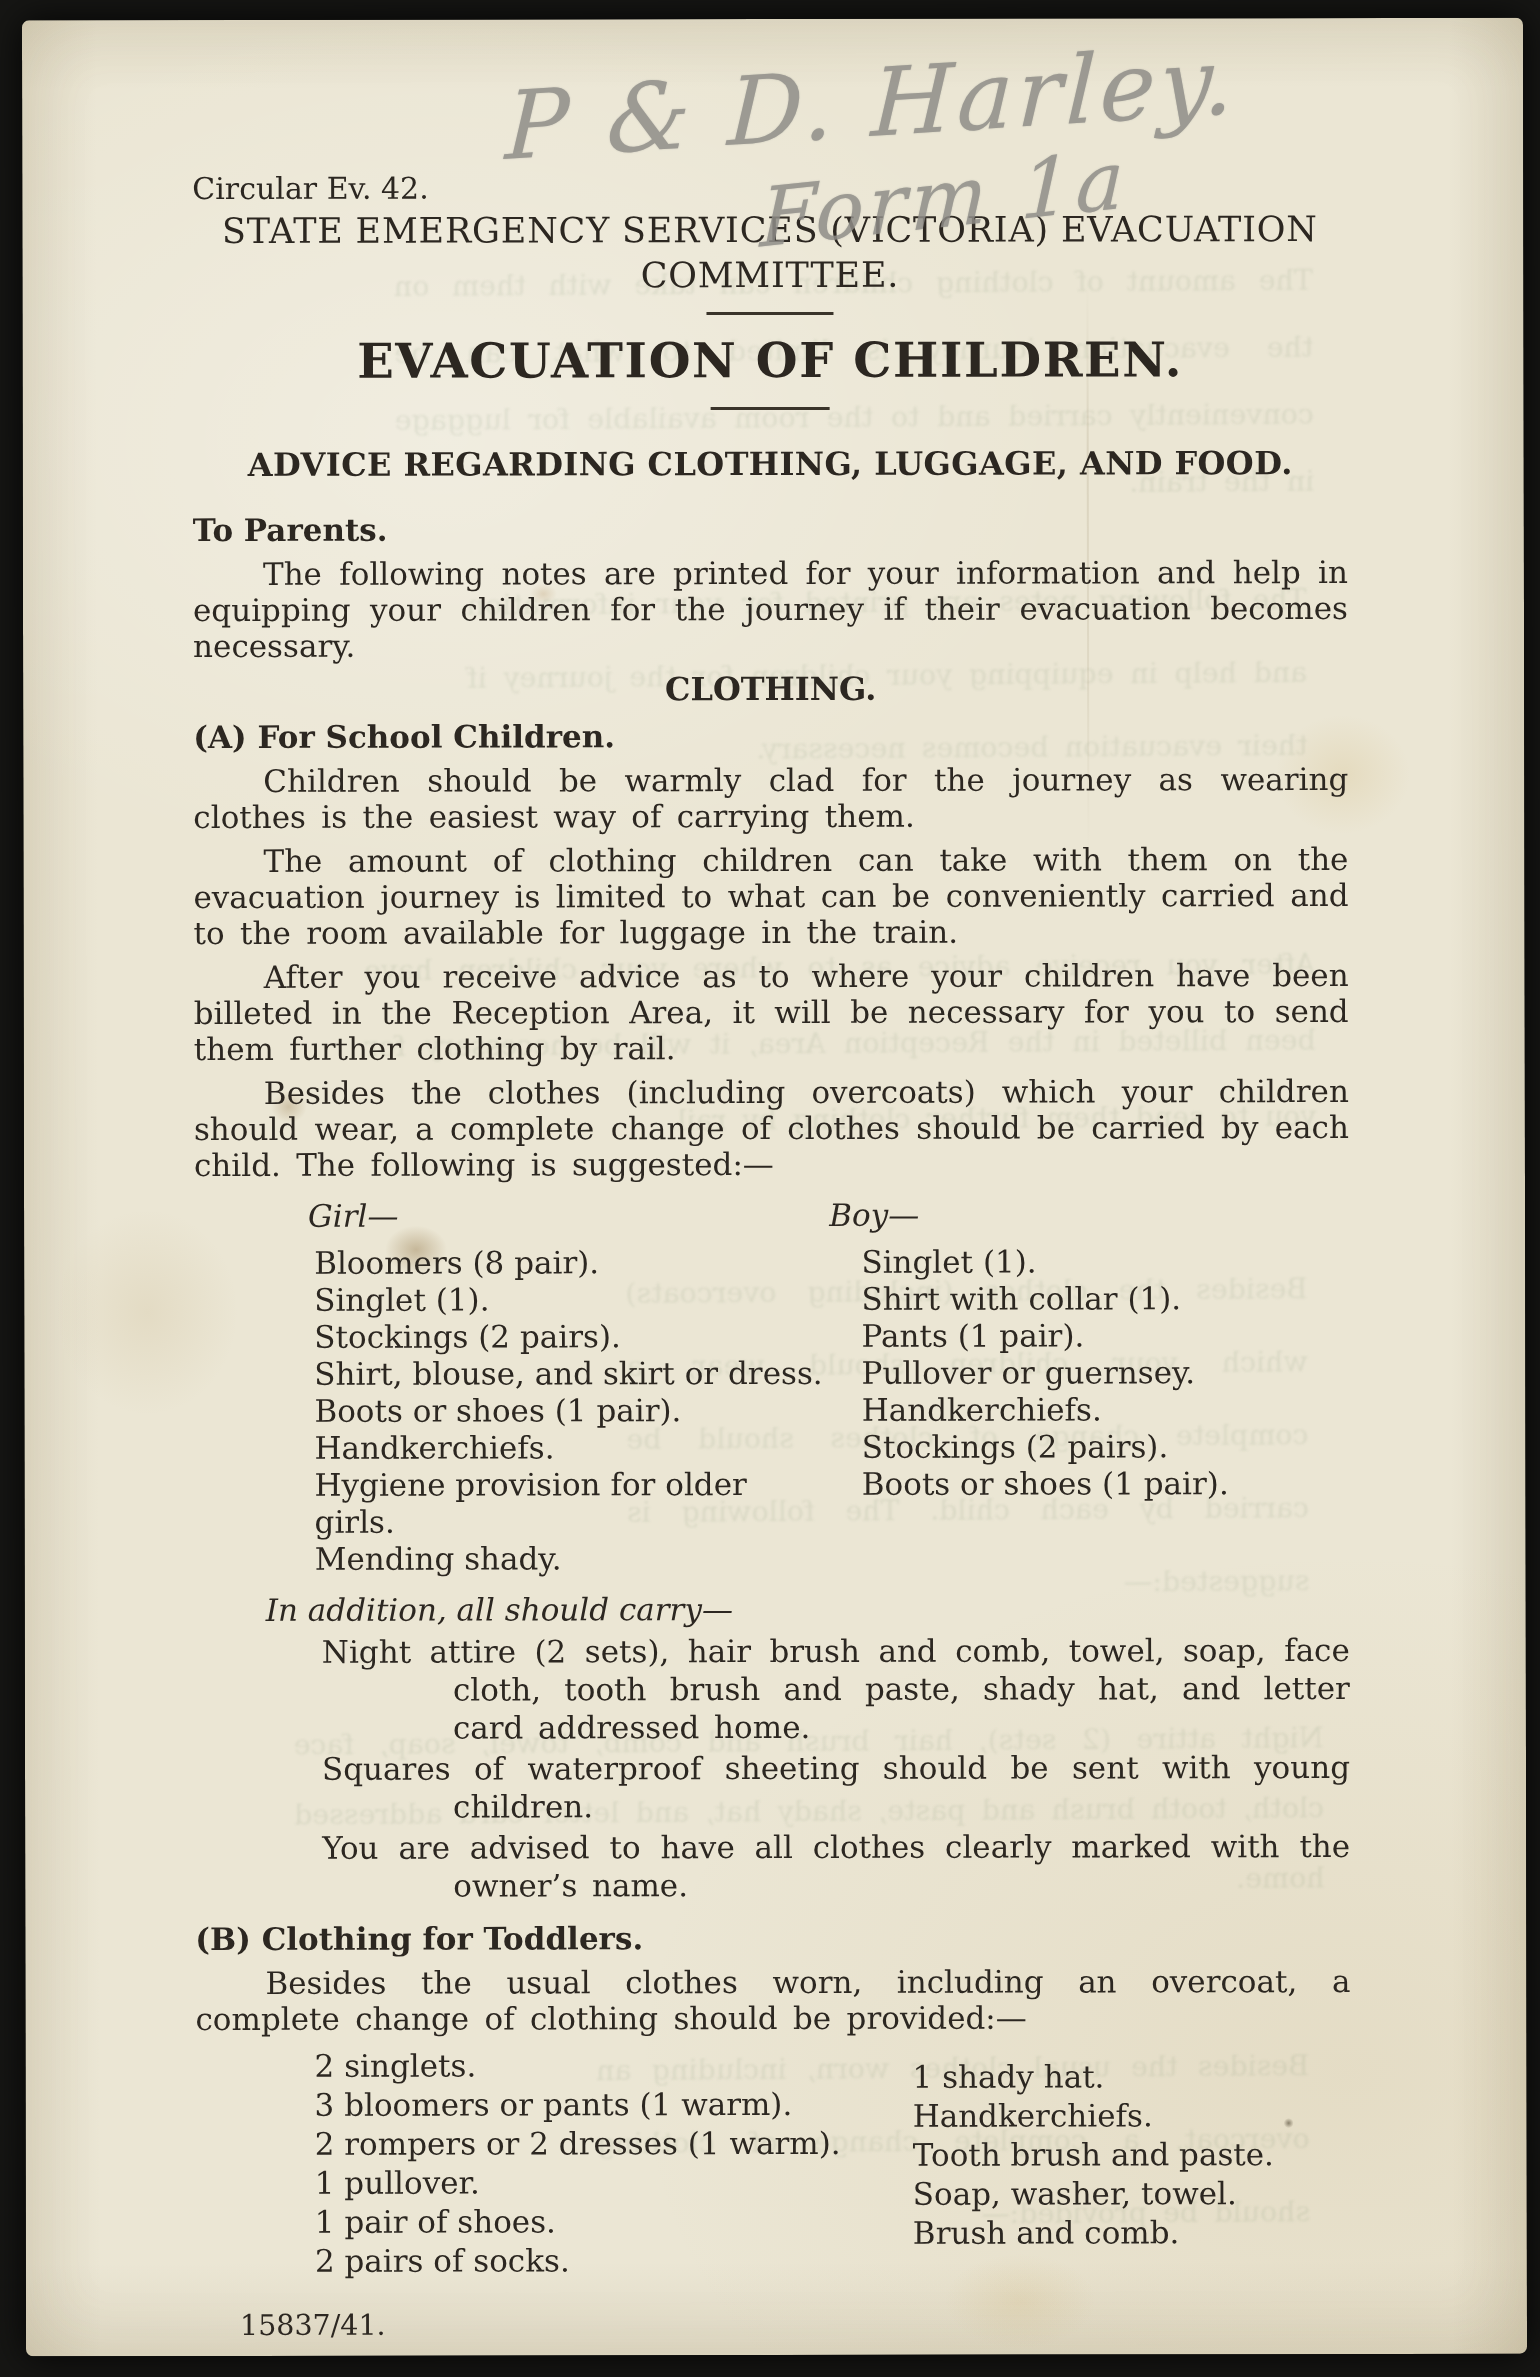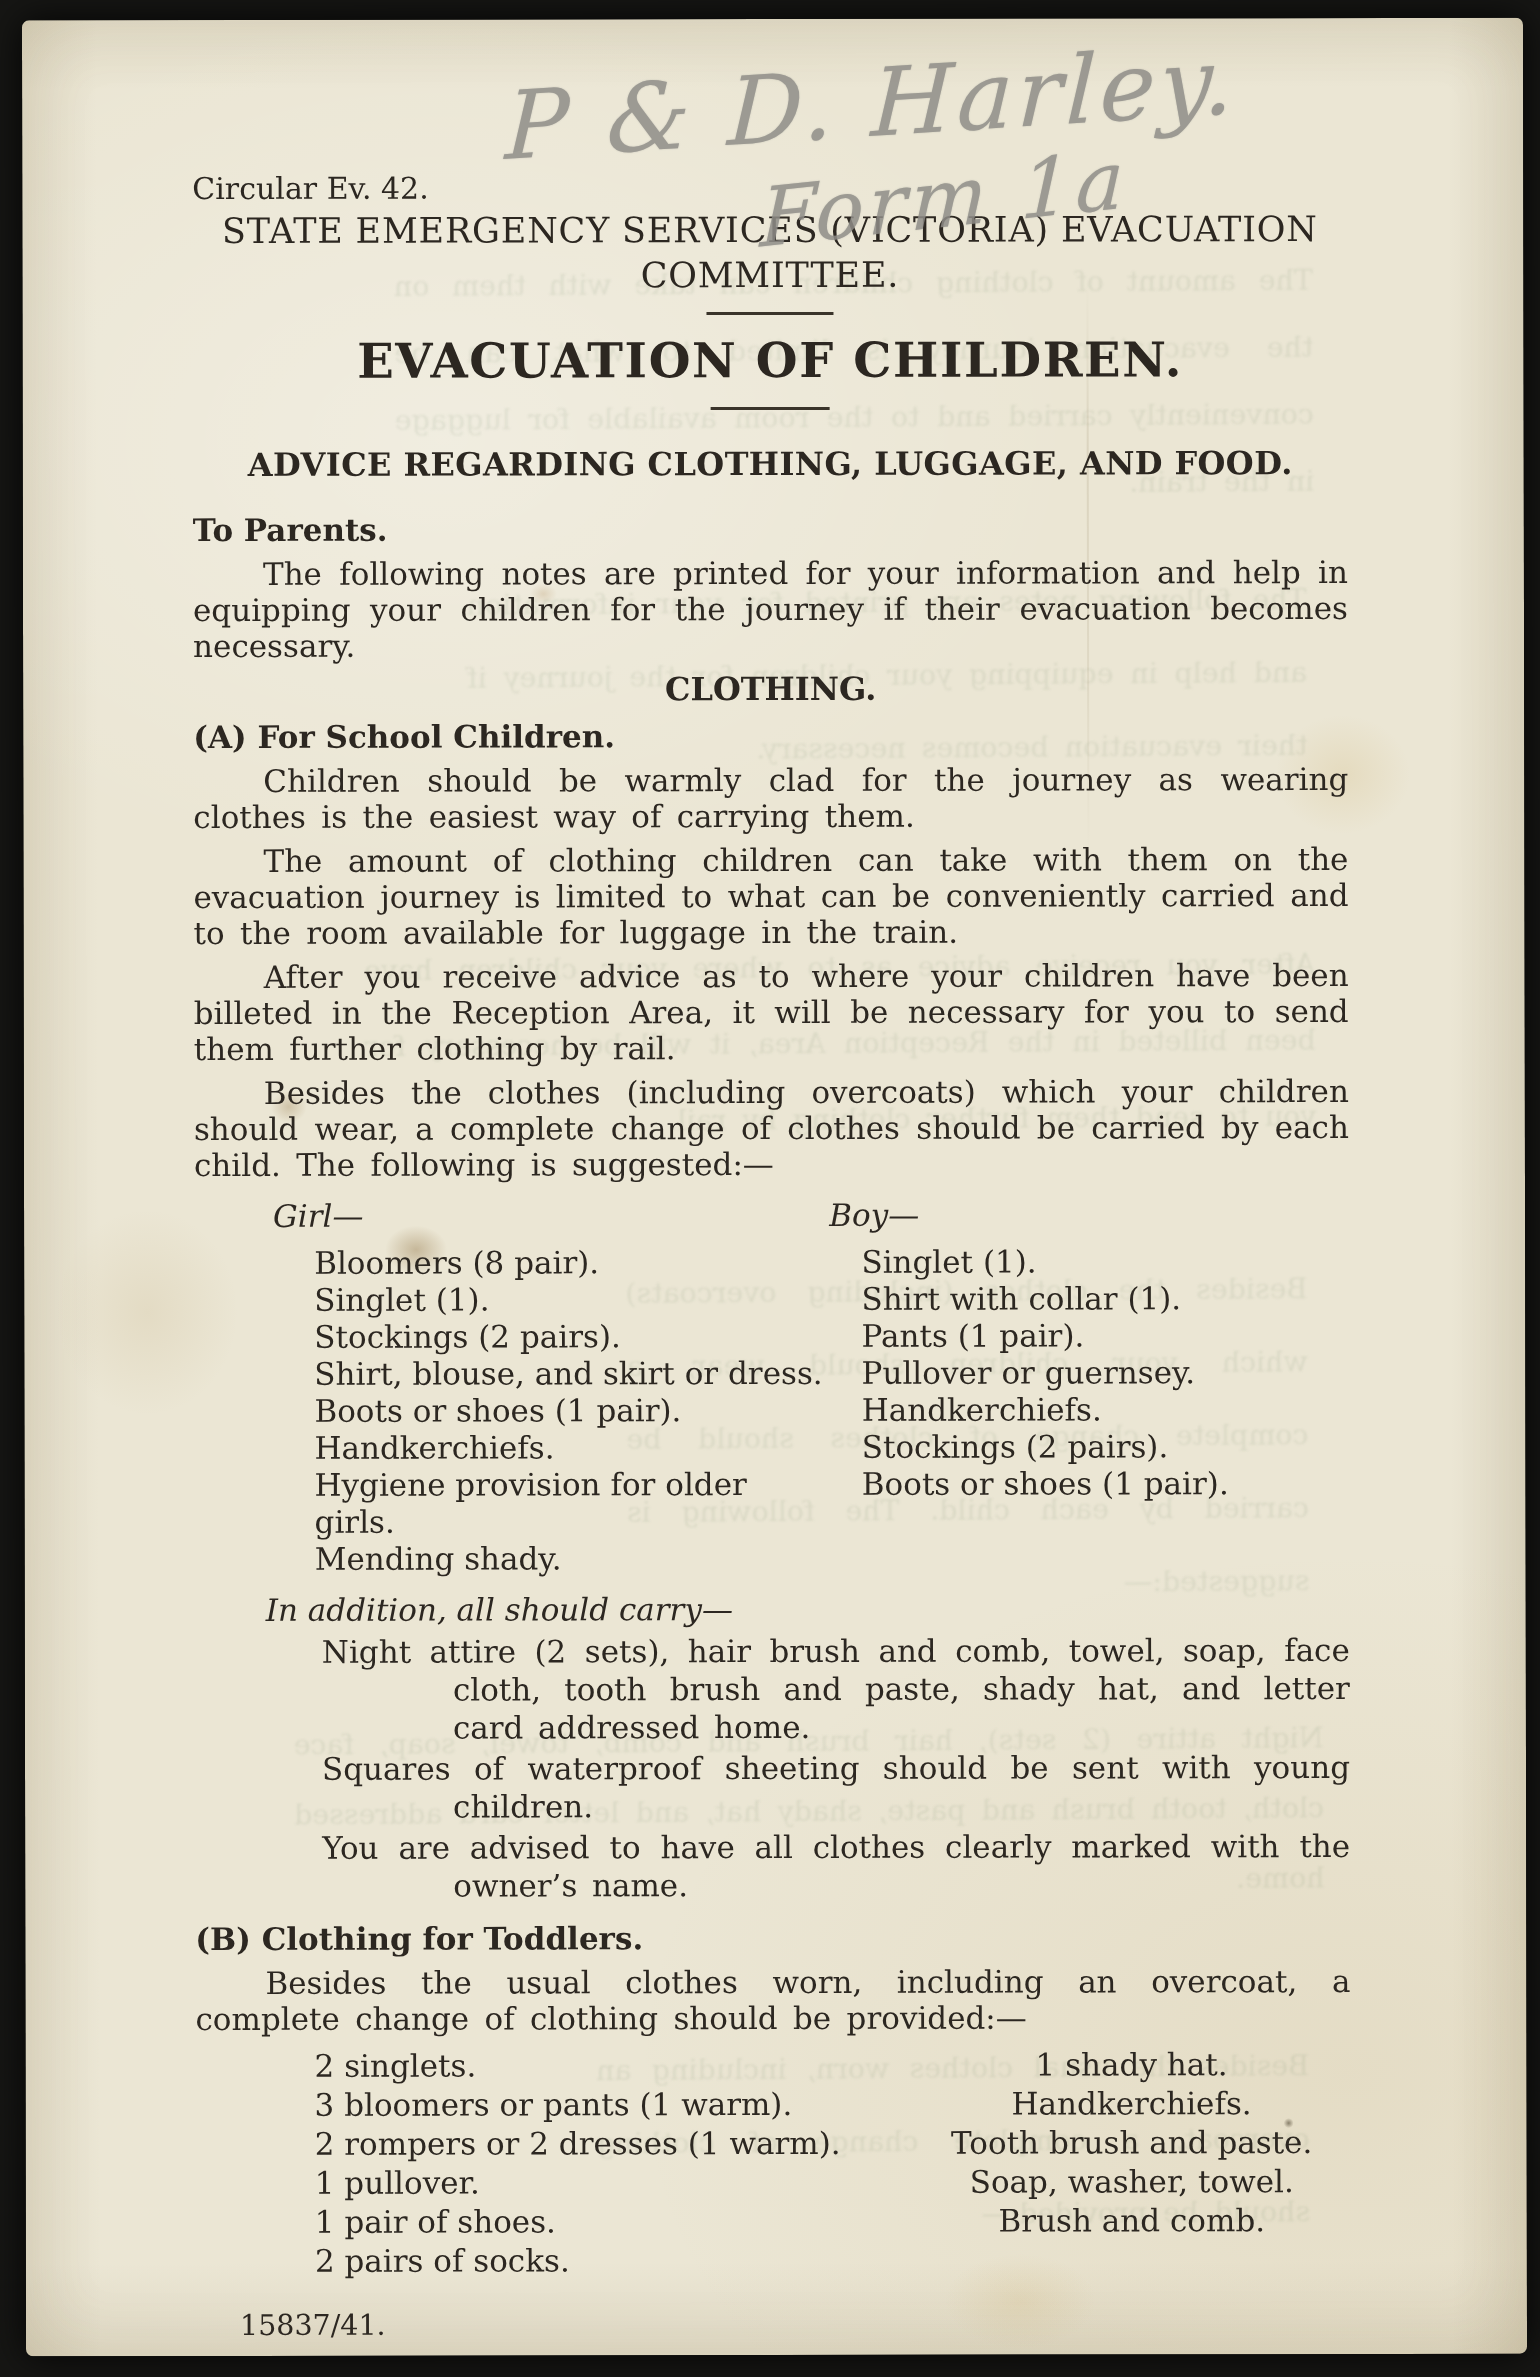--- a/index.html
+++ b/index.html
@@ -107,36 +107,36 @@
   p.body {
     margin: 8px 0 0; font-size: 31px; line-height: 36px;
     text-align: justify; text-indent: 70px; word-spacing: 5.5px;
   }
   .clothing-h { margin-top: 8px; text-align: center; font-size: 32px; line-height: 36px; font-weight: 700; }
   .section-h { margin-top: 11px; font-size: 31px; line-height: 36px; font-weight: 700; }
   .cols { display: flex; margin-top: 14.3px; }
   .col-girl { width: 55%; }
   .col-boy  { width: 45%; }
   .col-head { font-style: italic; font-size: 31px; line-height: 36px; }
-  .col-girl .col-head { margin-left: 79px; }
+  .col-girl .col-head { margin-left: 114px; }
   ul.plain { list-style: none; margin: 11px 0 0; padding: 0; font-size: 31px; line-height: 37px; }
   .col-girl ul.plain { margin-left: 120px; }
   .col-boy  ul.plain { margin-left: 32px; }
   .in-add-h { margin-top: 14.3px; margin-left: 71px; font-style: italic; font-size: 31px; line-height: 36px; }
   ul.hanging { list-style: none; margin: 4.8px 0 0; padding: 0; font-size: 31px; line-height: 38px; }
   ul.hanging li {
     padding-left: 258px; text-indent: -131px;
     text-align: justify; word-spacing: 4.8px; margin-top: 3.2px;
   }
   .section-b-h { margin-top: 16px; }
   .cols.toddler { margin-top: 9.5px; }
   .col-t-left  { width: 60%; }
   .col-t-right { width: 40%; }
   .col-t-left ul.plain  { margin: 0 0 0 119px; line-height: 39px; }
-  .col-t-right ul.plain { margin: 0 0 0 24px;  line-height: 39px; text-align: center; }
+  .col-t-right ul.plain { margin: 12px 0 0 24px;  line-height: 39px; }
   .print-code { margin: 28.5px 0 0 44px; font-size: 28.5px; line-height: 33px; }
 </style>
 </head>
 <body>
 
 <div class="paper">
 
   <div class="ghost ghost-1" aria-hidden="true">The amount of clothing children can take with them on the evacuation journey is limited to what can be conveniently carried and to the room available for luggage in the train.</div>
   <div class="ghost ghost-2" aria-hidden="true">The following notes are printed for your information and help in equipping your children for the journey if their evacuation becomes necessary.</div>
   <div class="ghost ghost-3" aria-hidden="true">After you receive advice as to where your children have been billeted in the Reception Area, it will be necessary for you to send them further clothing by rail.</div>

